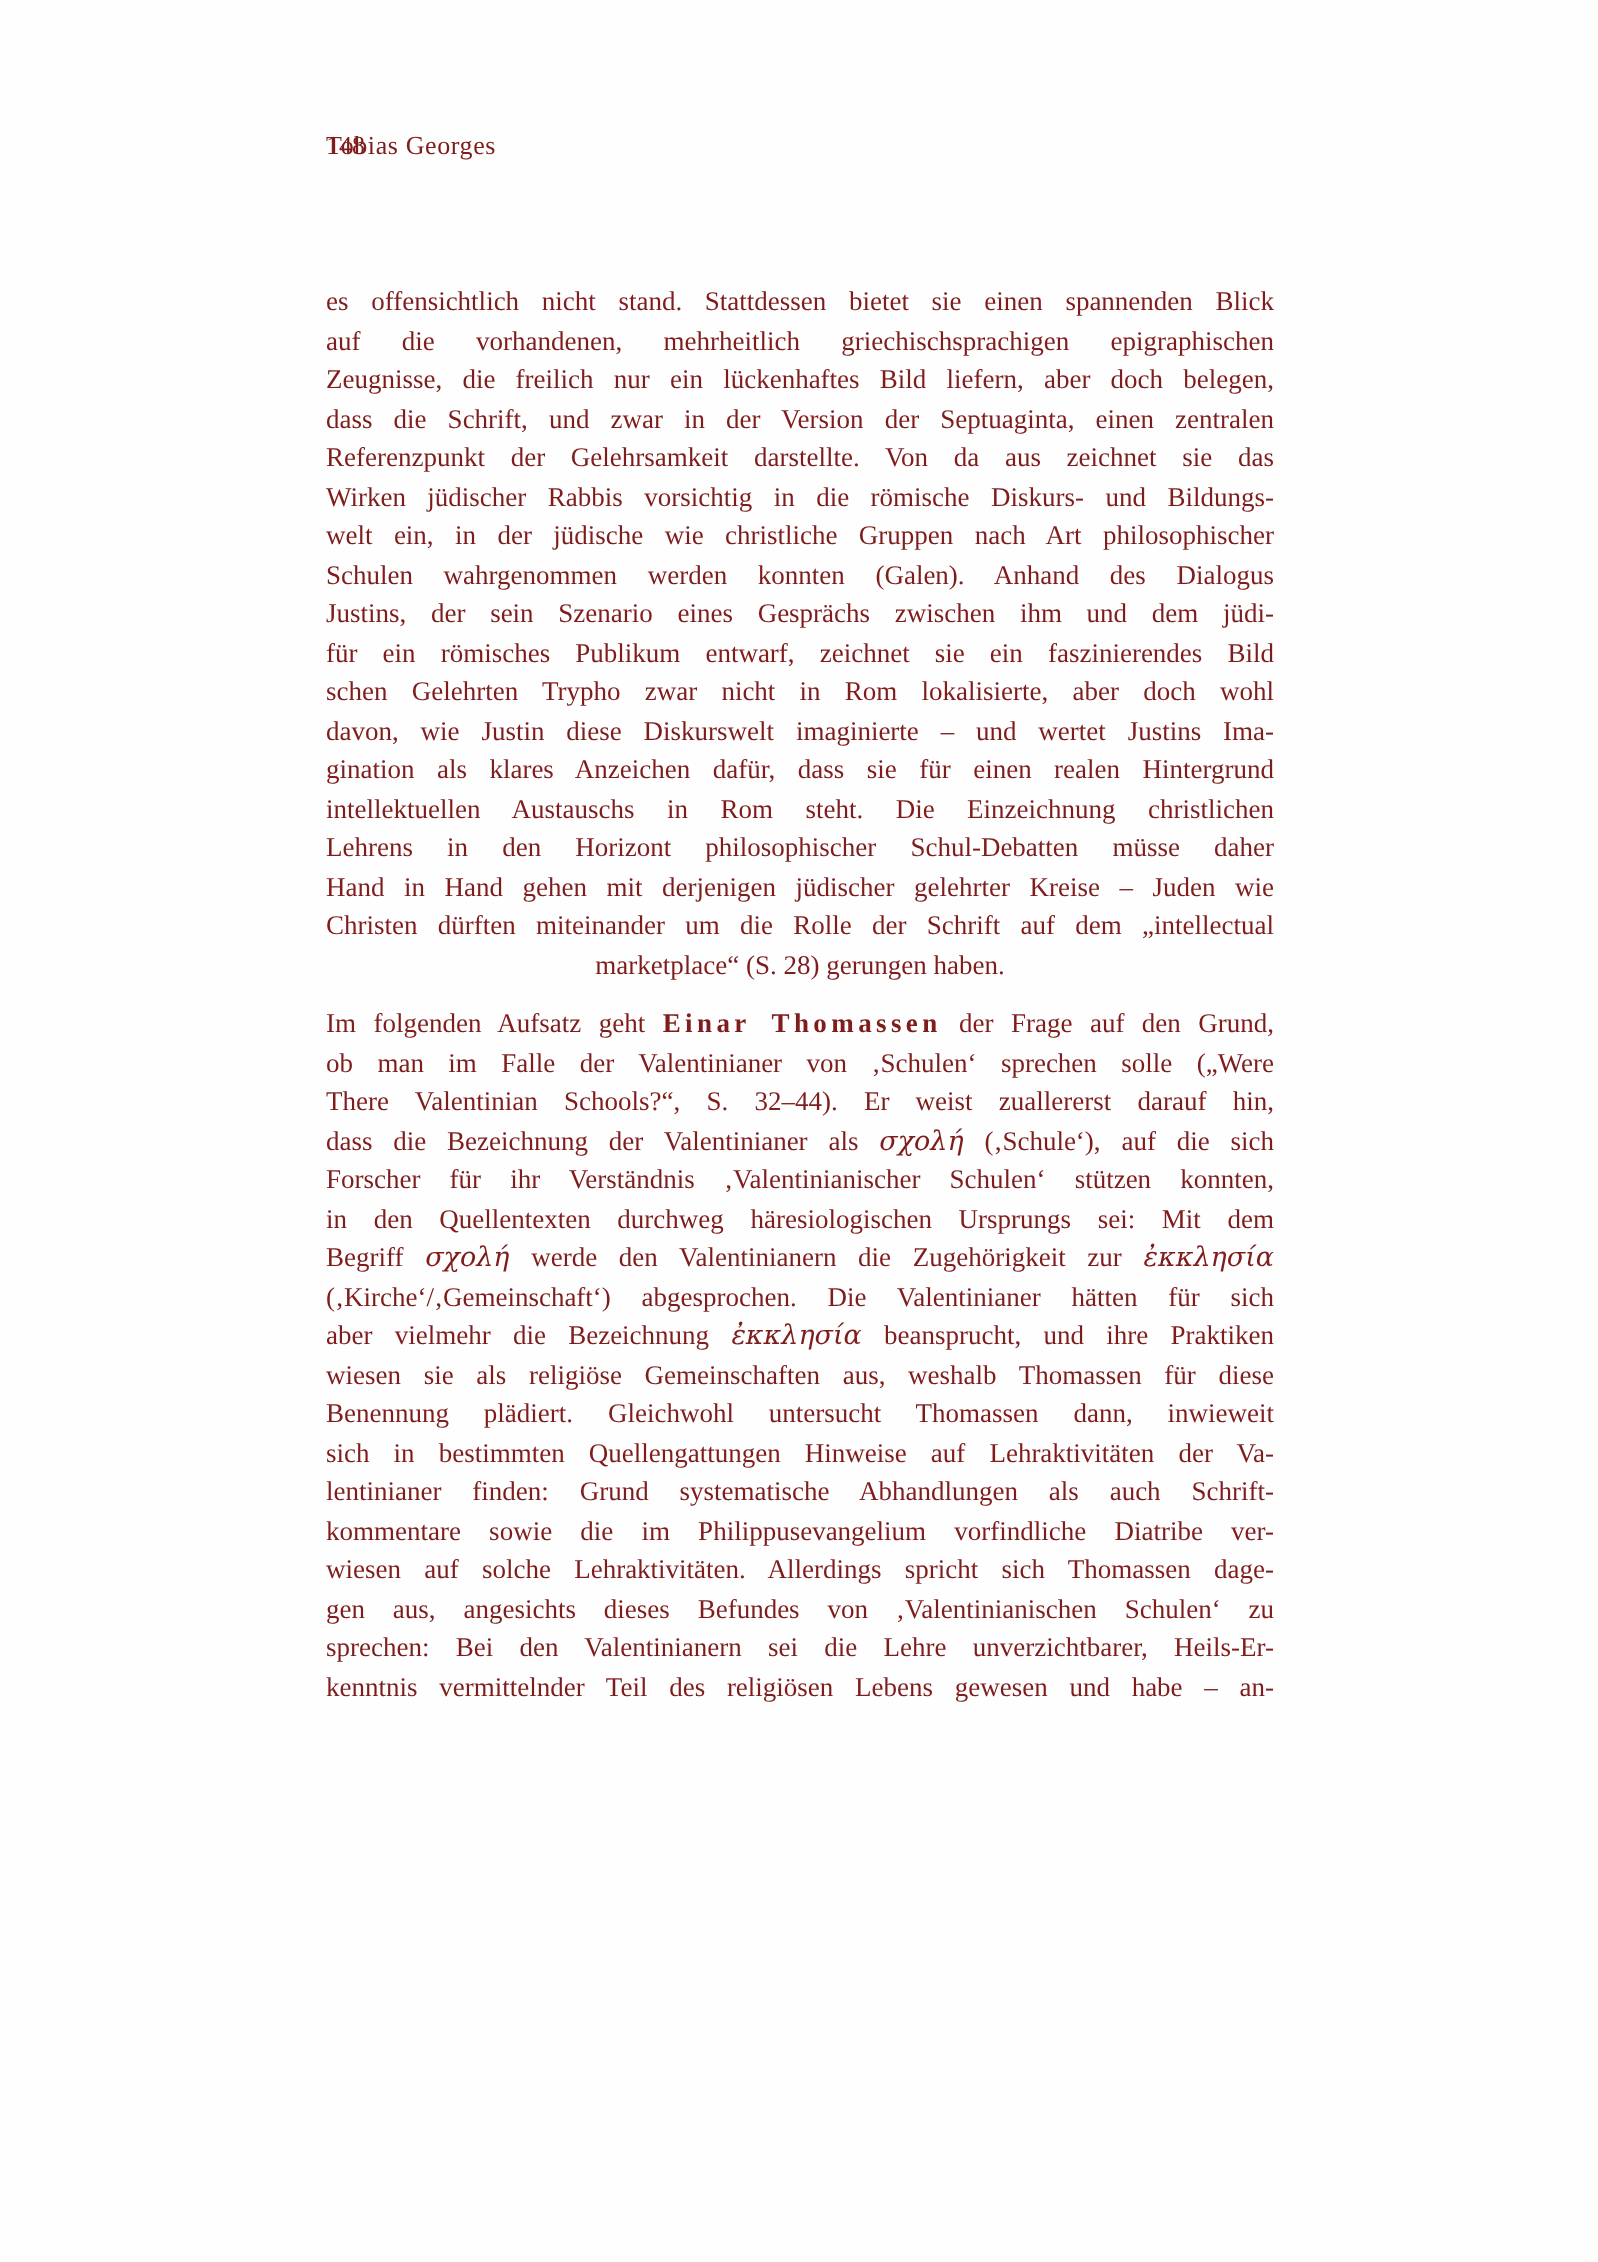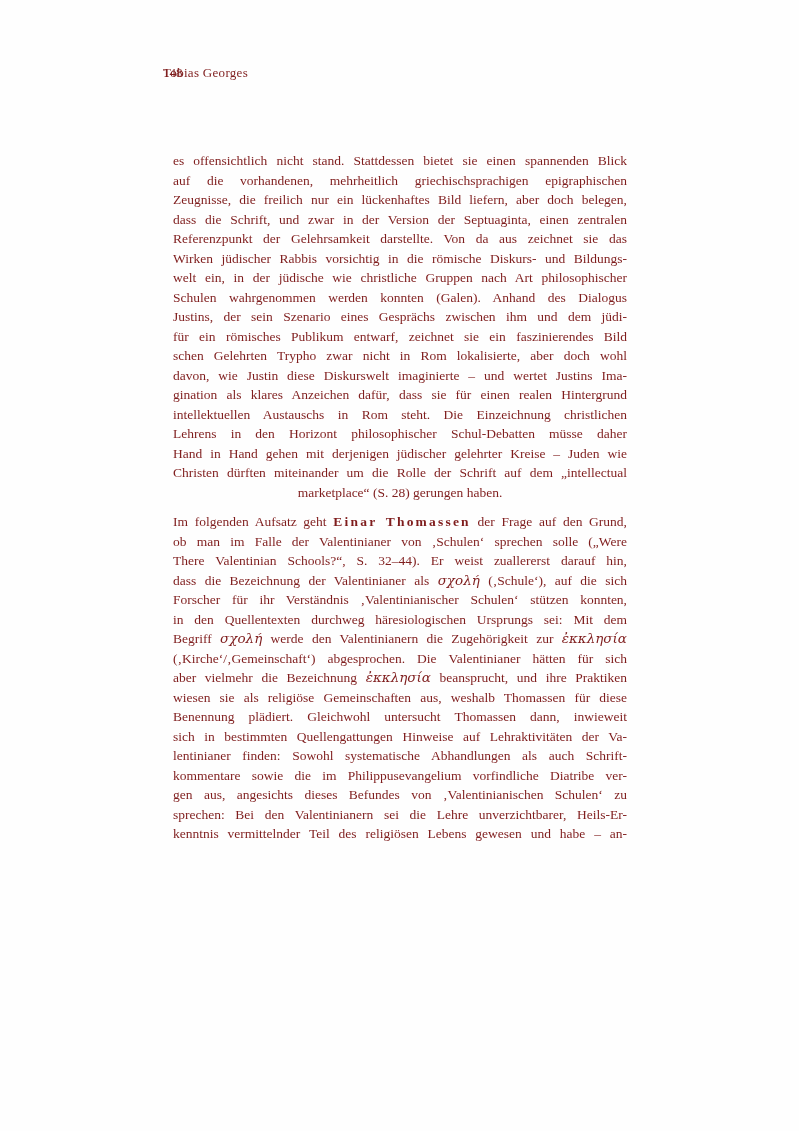--- a/index.html
+++ b/index.html
@@ -36,21 +36,21 @@
     text-align: left;
     letter-spacing: 0.3px;
   }
   .text-block {
     position: absolute;
     top: 141px;
     left: 163px;
     width: 474px;
     font-size: 13.5px;
   }
-  .paragraph { margin: 10px; }
+  .paragraph { margin: 0; }
   .paragraph + .paragraph { margin-top: 10px; }
   .line {
     text-align: justify;
     line-height: 19.5px;
     height: 19.5px;
     overflow: hidden;
   }
   
   .line::after {
     content: "";
@@ -104,20 +104,21 @@
         <div class="line"><span>There Valentinian Schools?“, S. 32–44). Er weist zuallererst darauf hin,</span></div>
         <div class="line"><span>dass die Bezeichnung der Valentinianer als </span><span class="greek">σχολή</span><span> (‚Schule‘), auf die sich</span></div>
         <div class="line"><span>Forscher für ihr Verständnis ‚Valentinianischer Schulen‘ stützen konnten,</span></div>
         <div class="line"><span>in den Quellentexten durchweg häresiologischen Ursprungs sei: Mit dem</span></div>
         <div class="line"><span>Begriff </span><span class="greek">σχολή</span><span> werde den Valentinianern die Zugehörigkeit zur </span><span class="greek">ἐκκλησία</span></div>
         <div class="line"><span>(‚Kirche‘/‚Gemeinschaft‘) abgesprochen. Die Valentinianer hätten für sich</span></div>
         <div class="line"><span>aber vielmehr die Bezeichnung </span><span class="greek">ἐκκλησία</span><span> beansprucht, und ihre Praktiken</span></div>
         <div class="line"><span>wiesen sie als religiöse Gemeinschaften aus, weshalb Thomassen für diese</span></div>
         <div class="line"><span>Benennung plädiert. Gleichwohl untersucht Thomassen dann, inwieweit</span></div>
         <div class="line"><span>sich in bestimmten Quellengattungen Hinweise auf Lehraktivitäten der Va-</span></div>
-        <div class="line"><span>lentinianer finden: Sowohl systematische Abhandlungen als auch Schrift-</span></div>
+        <div class="line"><span>lentinianer finden: Grund systematische Abhandlungen als auch Schrift-</span></div>
         <div class="line"><span>kommentare sowie die im Philippusevangelium vorfindliche Diatribe ver-</span></div>
+        <div class="line"><span>wiesen auf solche Lehraktivitäten. Allerdings spricht sich Thomassen dage-</span></div>
         <div class="line"><span>gen aus, angesichts dieses Befundes von ‚Valentinianischen Schulen‘ zu</span></div>
         <div class="line"><span>sprechen: Bei den Valentinianern sei die Lehre unverzichtbarer, Heils-Er-</span></div>
         <div class="line"><span>kenntnis vermittelnder Teil des religiösen Lebens gewesen und habe – an-</span></div>
       </div>
     </div>
 </div>
 
 </body></html>

